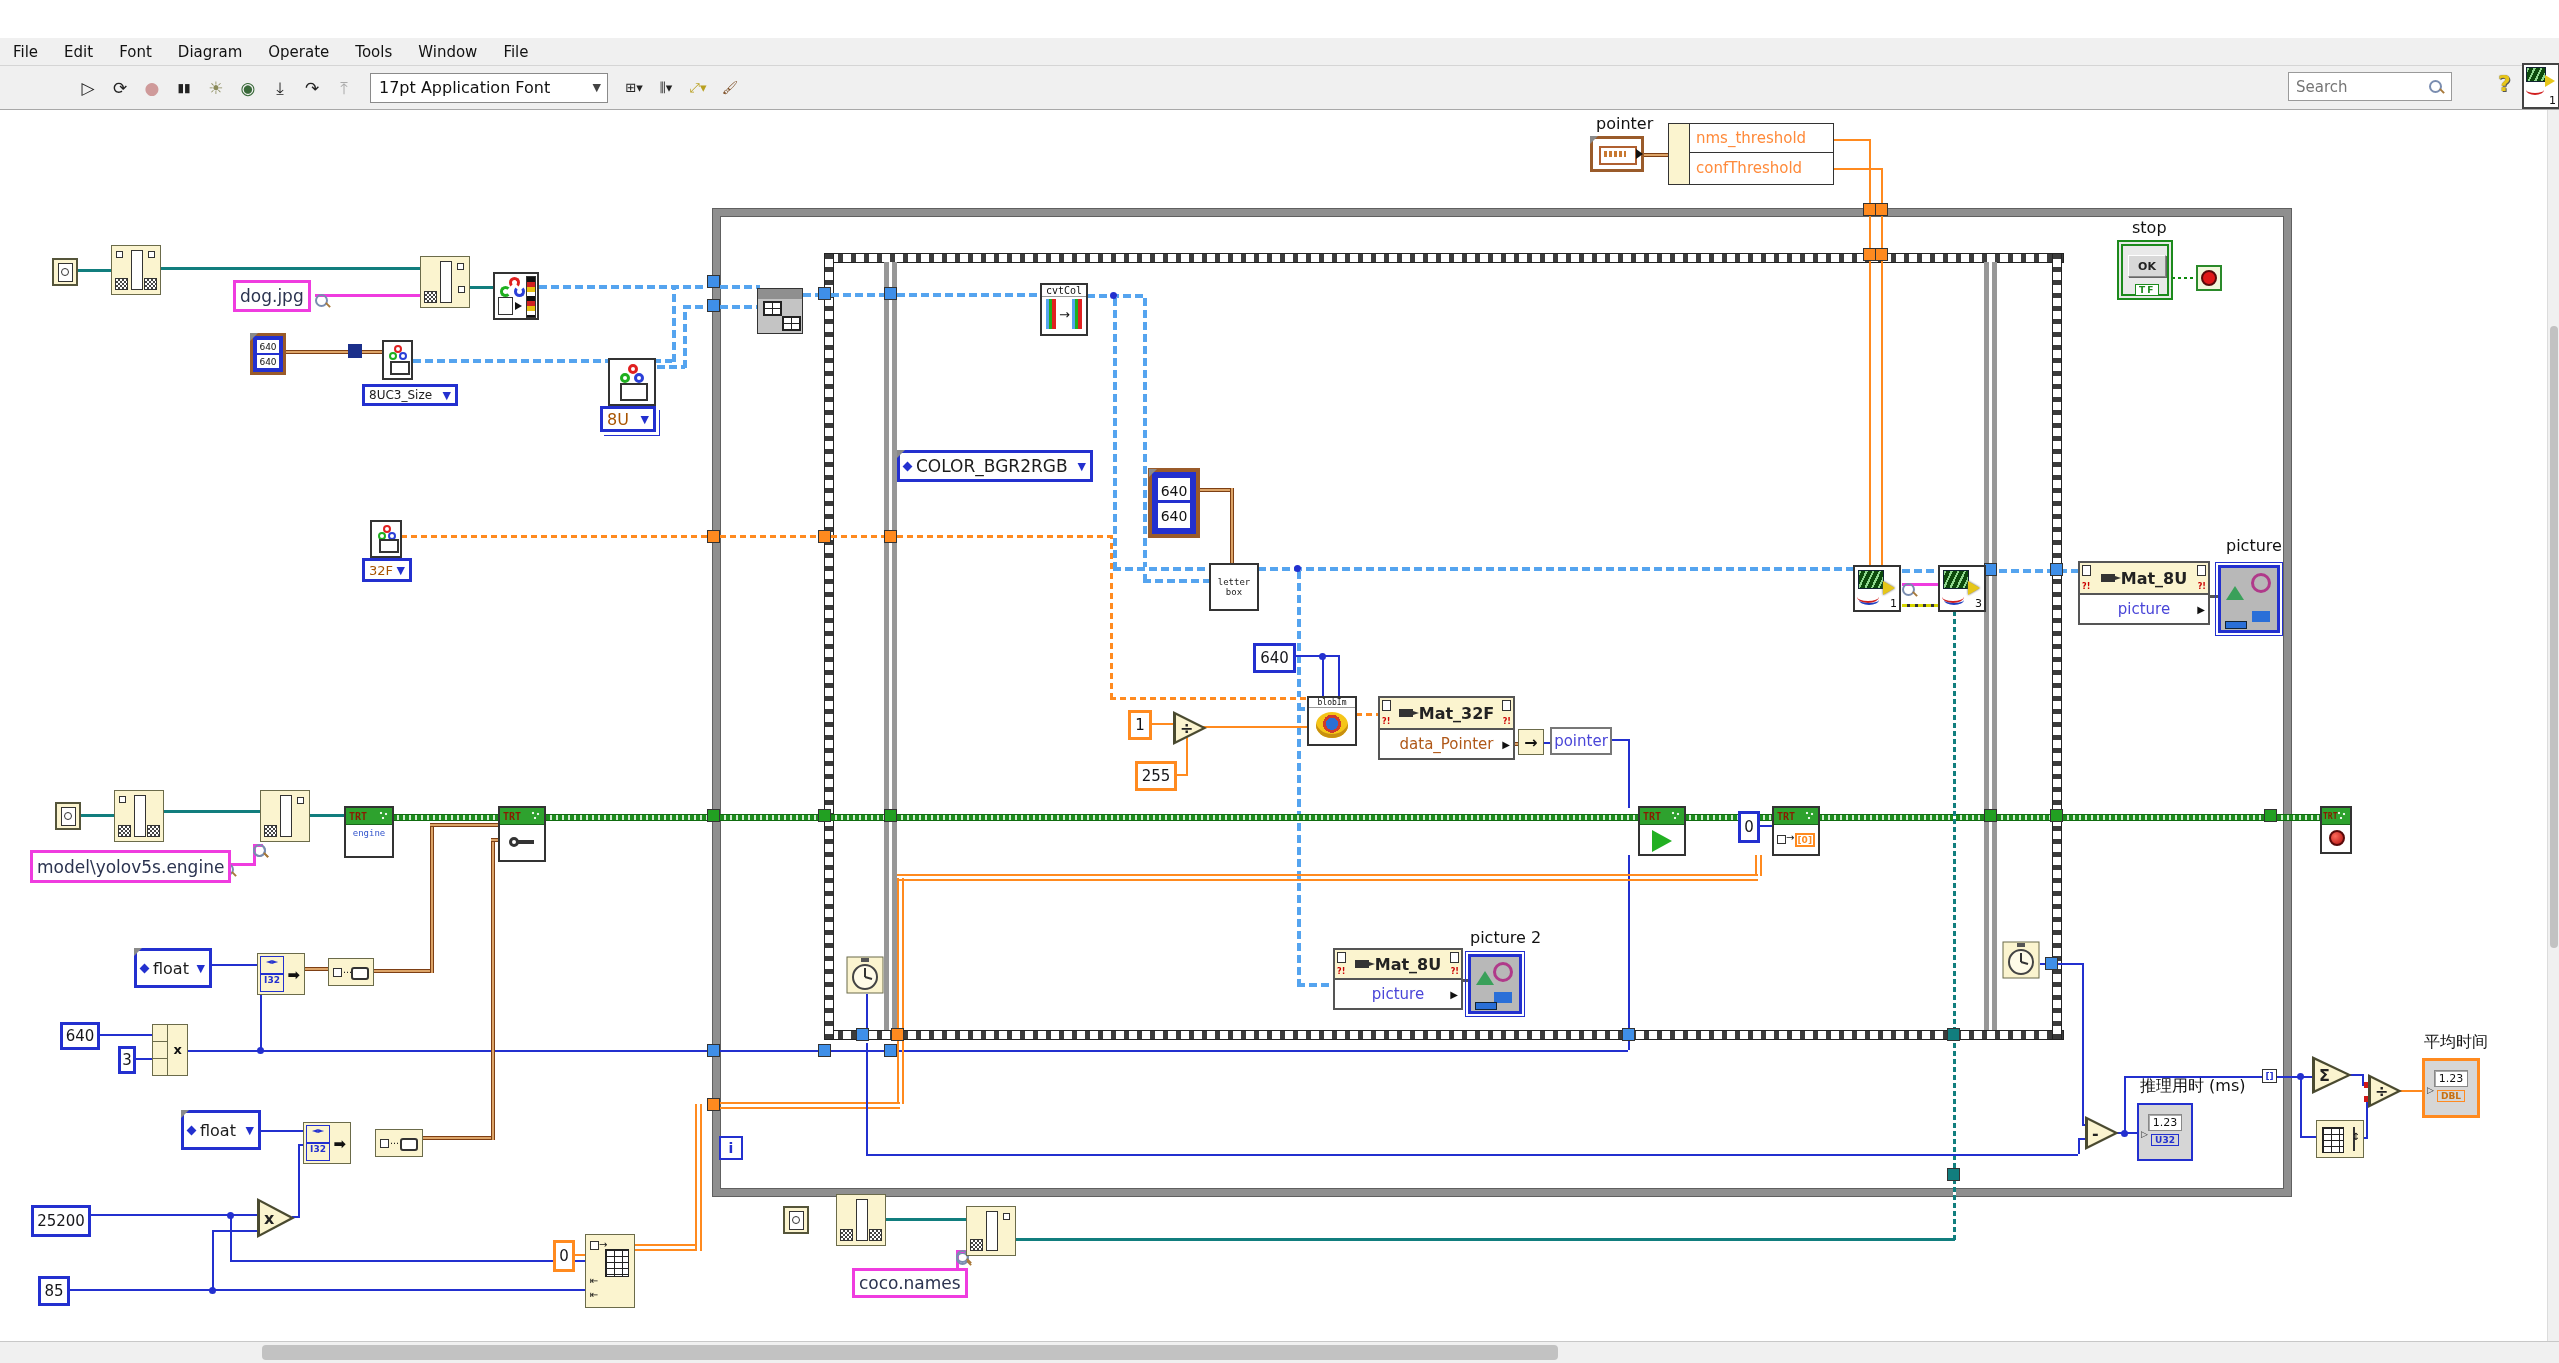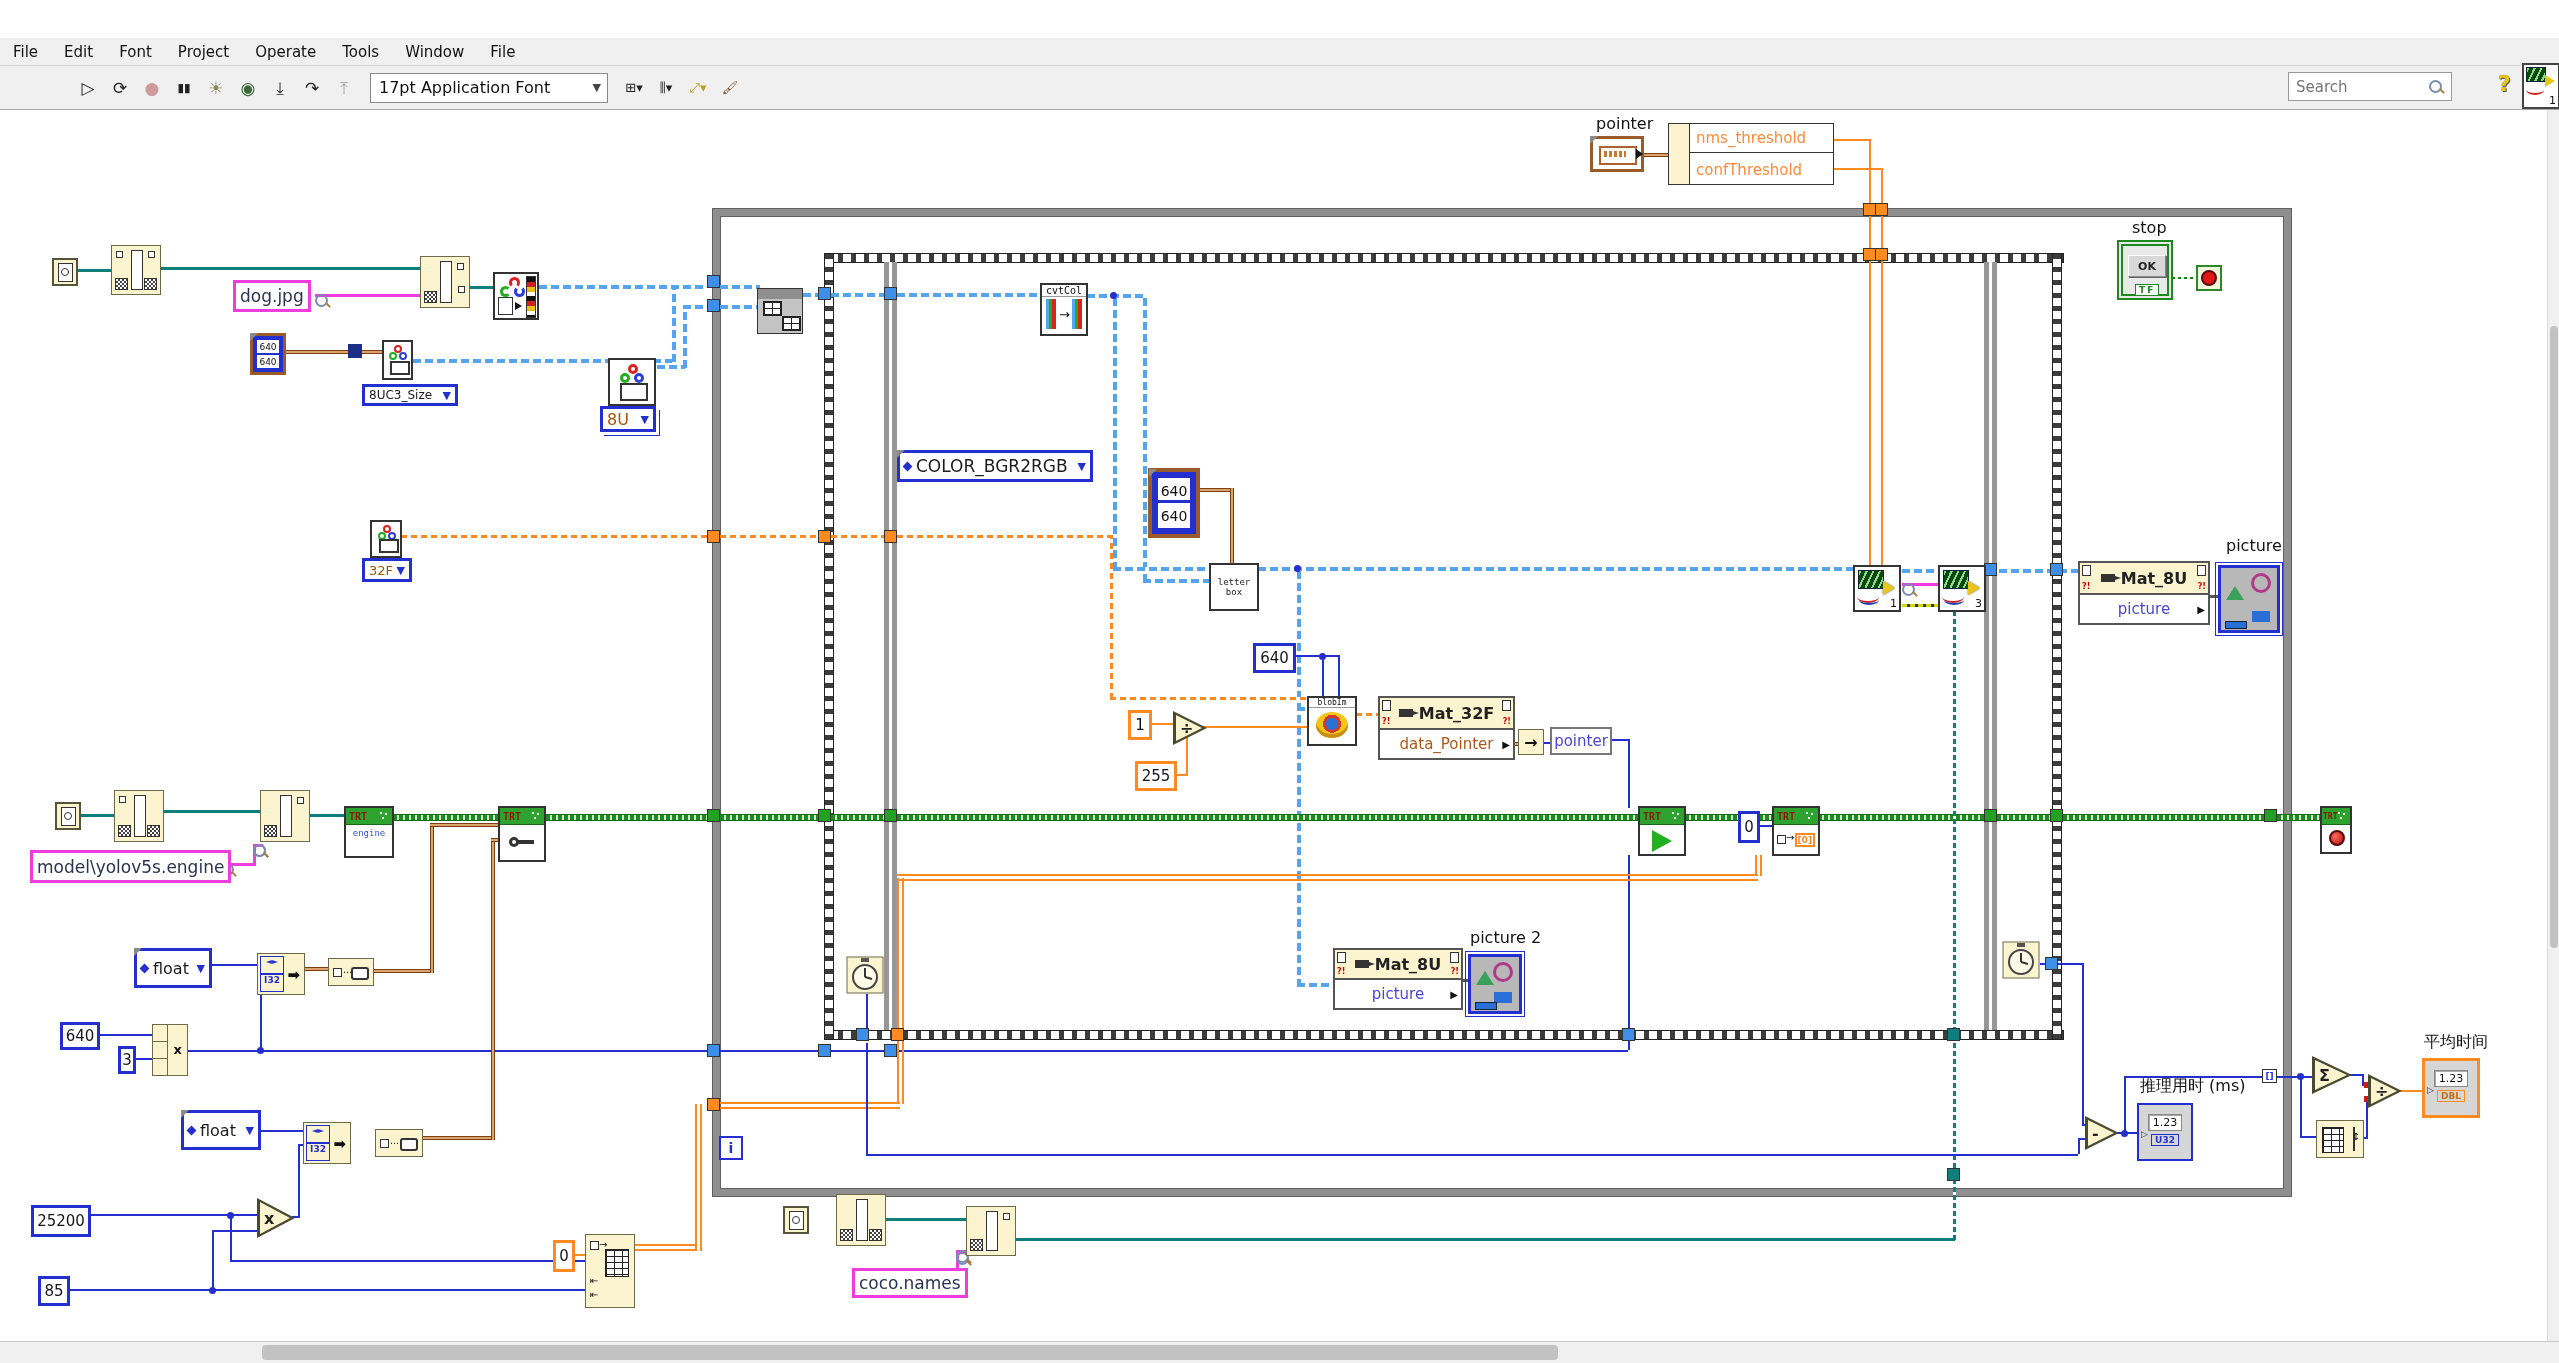--- a/index.html
+++ b/index.html
@@ -112,21 +112,21 @@
   .pc{position:absolute;width:26px;height:28px;background:#fbf4cf;border:2px solid #55553a;z-index:4;box-sizing:border-box;}
   .pc:before{content:"";position:absolute;left:4px;top:3px;width:13px;height:17px;background:#fff;border:1px solid #333;}
   .pc:after{content:"";position:absolute;left:7px;top:8px;width:6px;height:6px;border:1px solid #333;border-radius:50%;}
   .ic-ring{position:absolute;border-radius:50%;box-sizing:border-box;}
   .mcr{position:absolute;background:#fff;border:2px solid #333;z-index:4;box-sizing:border-box;}
   .mcr .rrect{position:absolute;background:#fff;border:2px solid #333;}
   .imr-strip{position:absolute;width:8px;background:repeating-linear-gradient(180deg,#111 0 5px,#d02020 5px 10px,#e8c010 10px 15px,#fff 15px 19px);border:1px solid #333;}
   .i-term{position:absolute;width:24px;height:24px;background:#fff;border:2px solid #2330cf;color:#2330cf;display:flex;align-items:center;justify-content:center;font-size:14px;font-weight:bold;z-index:4;box-sizing:border-box;}
   .unb{position:absolute;z-index:4;display:flex;background:#fff;border:1px solid #333;}
   .unb .lcol{width:20px;background:#fbf4cf;border-right:1px solid #333;}
-  .unb .rows{flex:1;display:flex;flex-direction:column;justify-content:space-between;}
+  .unb .rows{flex:1;display:flex;flex-direction:column;}
   .unb .rows div{height:29px;border-bottom:1px solid #333;display:flex;align-items:center;padding-left:6px;font-size:15px;color:#ff8a3a;box-sizing:border-box;}
   .unb .rows div:last-child{border-bottom:0;}
   .picind{position:absolute;background:#b8b8b8;border:3px solid #2330cf;outline:1px solid #2330cf;outline-offset:2px;z-index:4;box-sizing:border-box;}
   .picind .tri{position:absolute;left:5px;top:14px;border-left:9px solid transparent;border-right:9px solid transparent;border-bottom:14px solid #3aa05a;width:0;}
   .picind .cir{position:absolute;right:6px;top:5px;width:14px;height:14px;border:3px solid #b03a8a;border-radius:50%;}
   .picind .rct{position:absolute;right:7px;bottom:8px;width:18px;height:11px;background:#2a6fd8;}
   .picind .bstrip{position:absolute;left:4px;bottom:1px;width:20px;height:6px;background:#2a6fd8;border:1px solid #123;}
   .kkey{position:absolute;width:26px;height:12px;z-index:5;}
   .kkey:before{content:"";position:absolute;left:0;top:1px;width:10px;height:10px;border:3px solid #333;border-radius:50%;box-sizing:border-box;}
   .kkey:after{content:"";position:absolute;left:9px;top:4px;width:16px;height:4px;background:#333;}
@@ -135,21 +135,21 @@
 </head>
 <body>
 
 <div id="app">
 
 
   <div id="menubar">
     <div class="mitem">File</div>
     <div class="mitem">Edit</div>
     <div class="mitem">Font</div>
-    <div class="mitem">Project</div>
+    <div class="mitem">Diagram</div>
     <div class="mitem">Operate</div>
     <div class="mitem">Tools</div>
     <div class="mitem">Window</div>
     <div class="mitem">File</div>
   </div>
 
   <div id="toolbar">
     <div style="width:72px"></div>
     <div class="tbtn">▷</div>
     <div class="tbtn">⟳</div>

